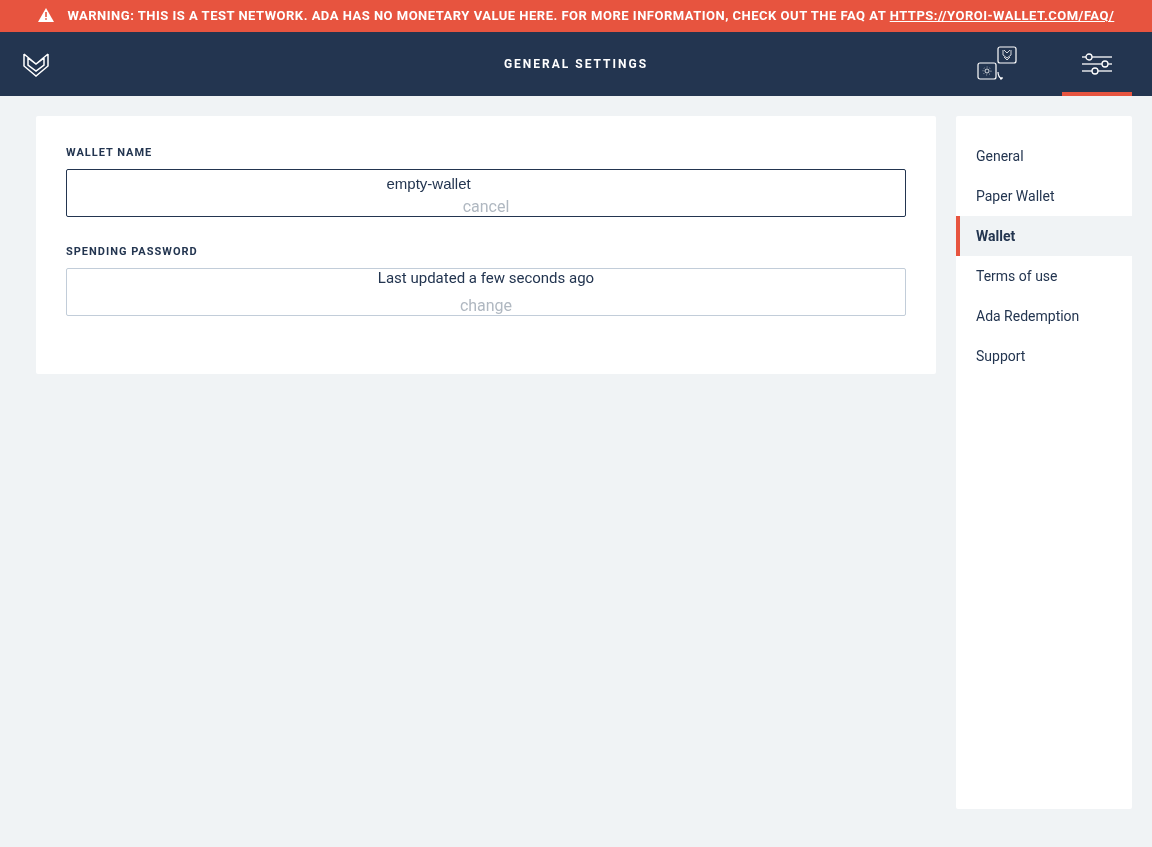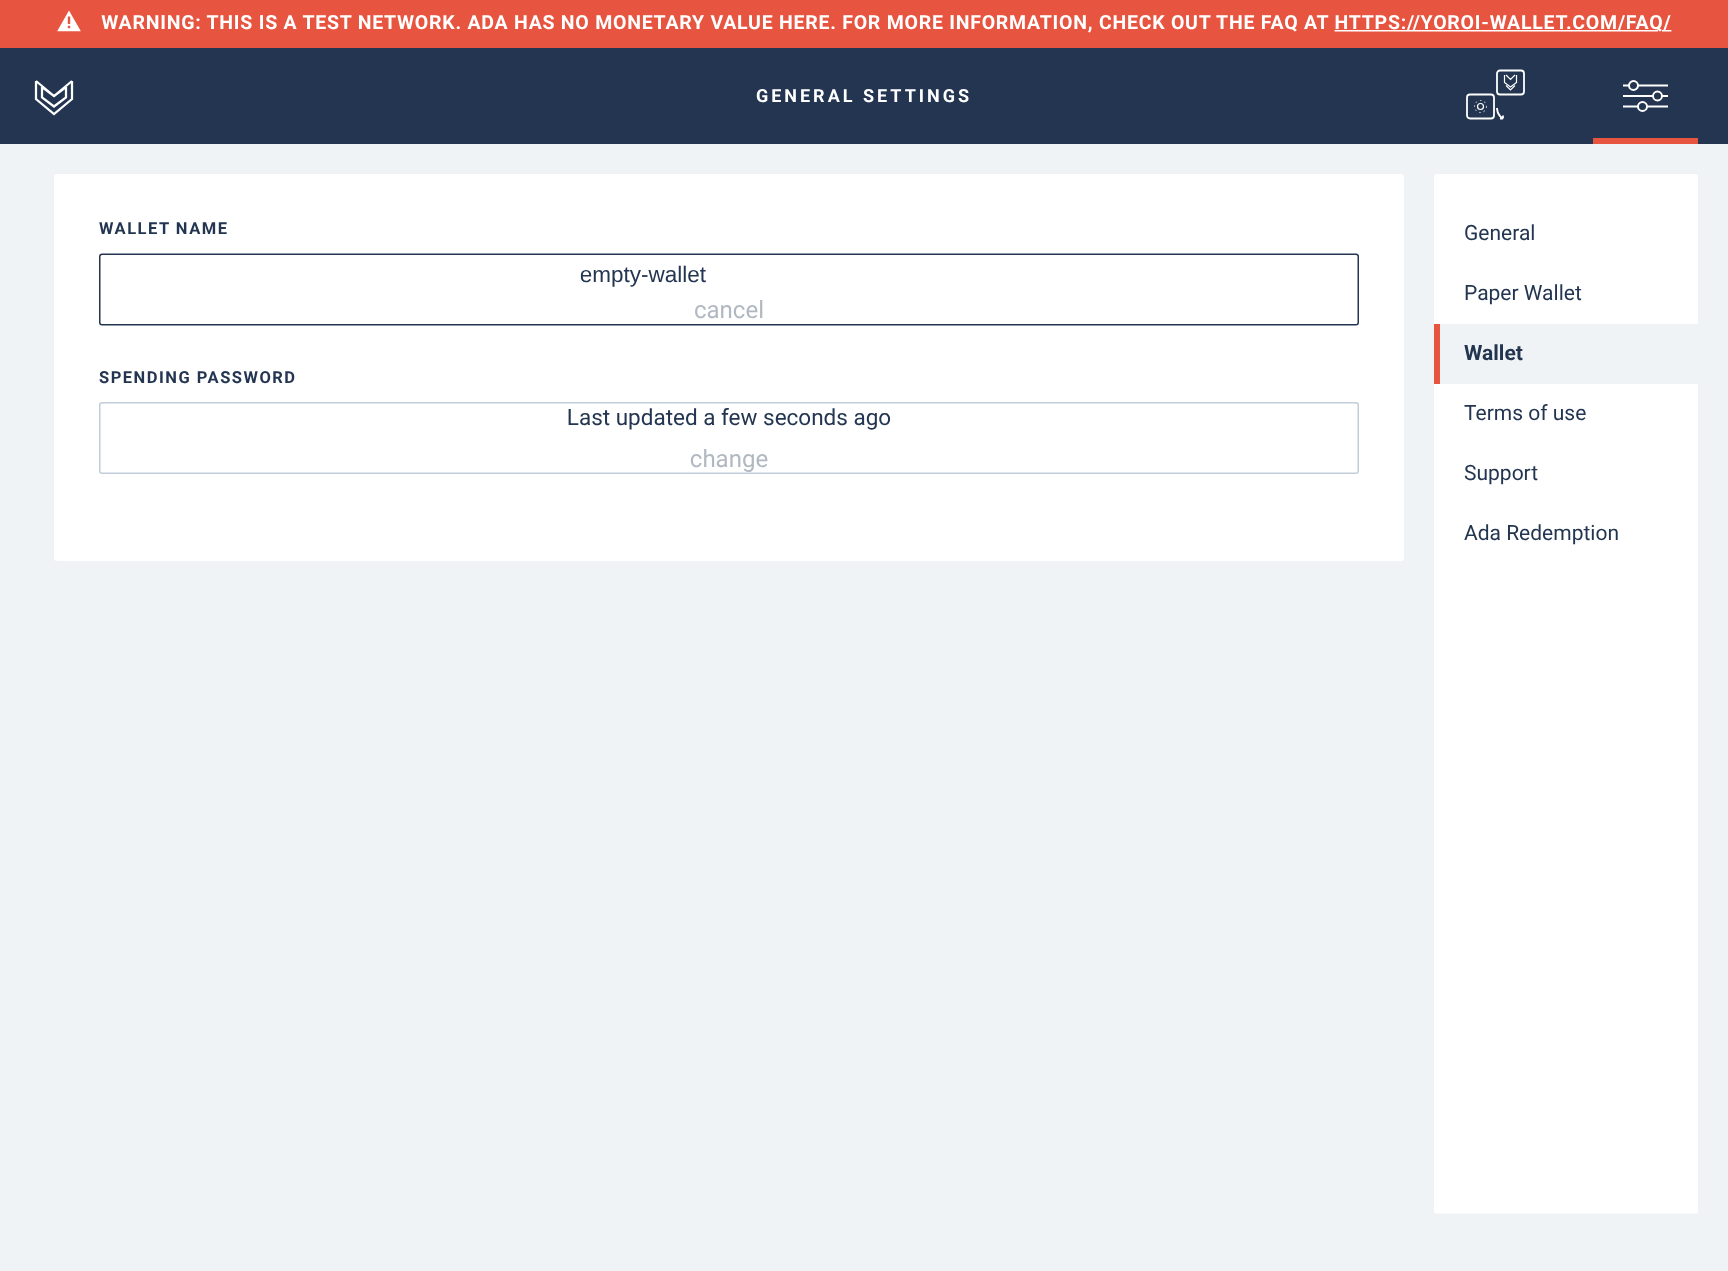--- a/index.html
+++ b/index.html
@@ -209,16 +209,16 @@
         <button class="action">change</button>
       </div>
     </div>
   </div>
 
   <div class="sidebar" id="sidebar">
       <div class="sidebar-item">General</div>
       <div class="sidebar-item">Paper Wallet</div>
       <div class="sidebar-item active">Wallet</div>
       <div class="sidebar-item">Terms of use</div>
+      <div class="sidebar-item">Ada Redemption</div>
       <div class="sidebar-item">Support</div>
-      <div class="sidebar-item">Ada Redemption</div>
     </div>
 </div>
 
 </body></html>

